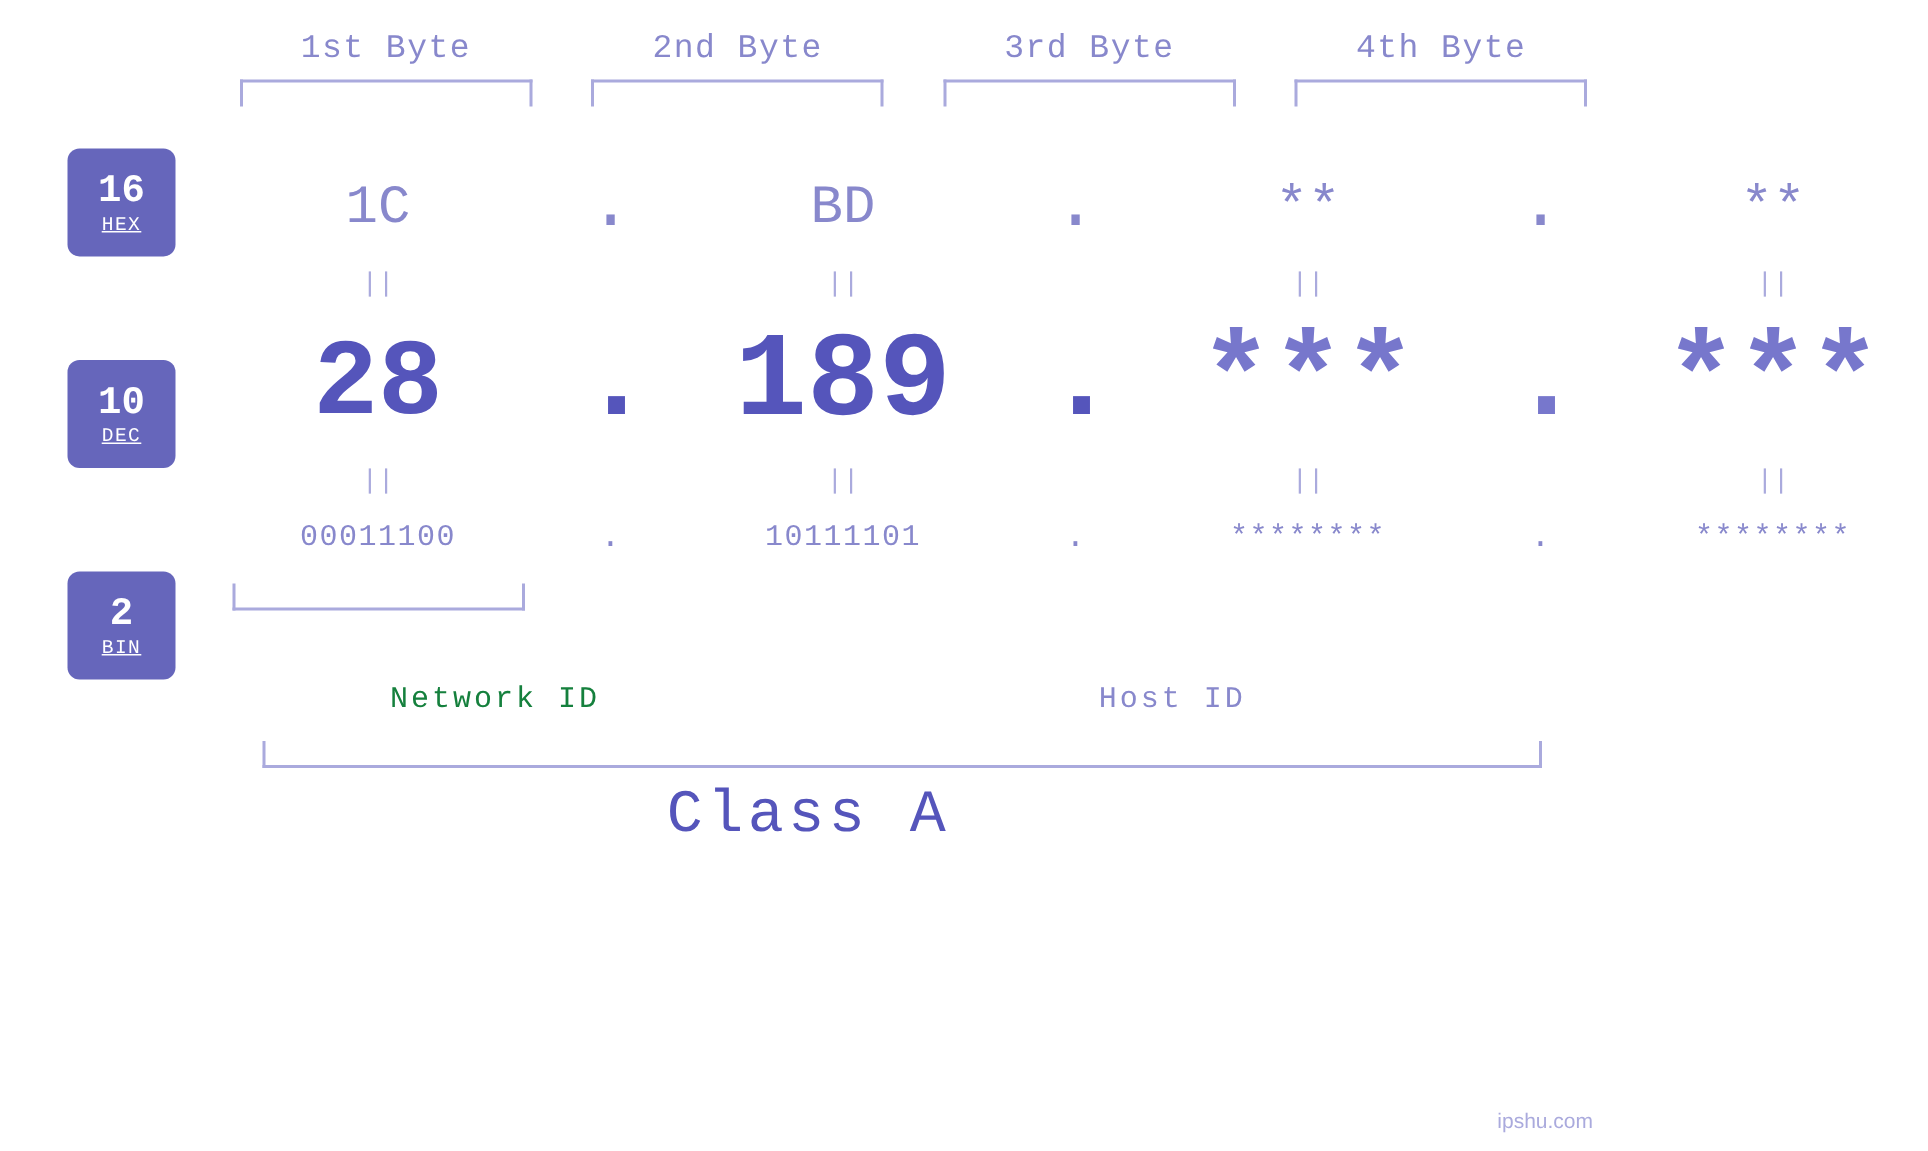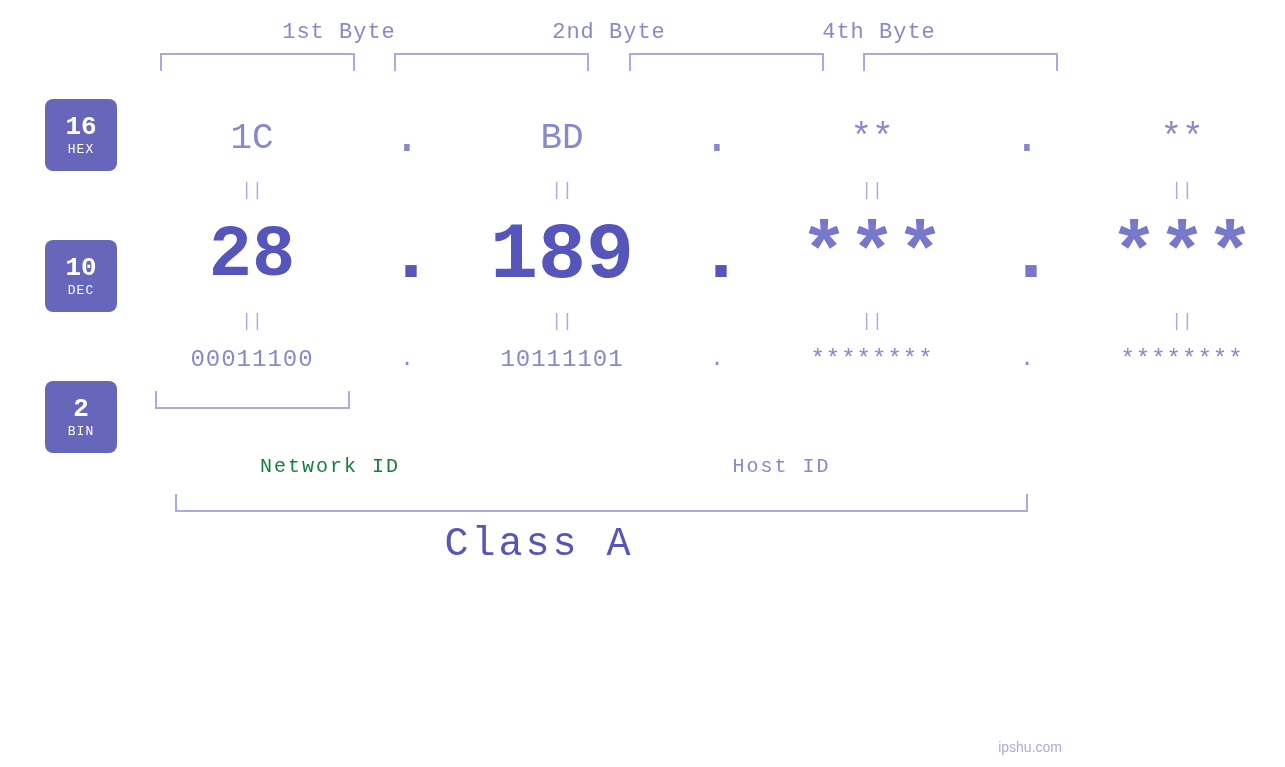--- a/index.html
+++ b/index.html
@@ -83,20 +83,21 @@
     .badge-number {
       font-size: 26px;
       font-weight: bold;
       line-height: 1.1;
     }
 
     .badge-label {
       font-size: 13px;
       font-weight: normal;
       letter-spacing: 1px;
+      text-decoration: underline;
     }
 
     
     .data-row {
       display: flex;
       align-items: center;
     }
 
     .data-cell {
       width: 270px;
@@ -149,21 +150,21 @@
 
     .dec-row .dot-cell {
       font-size: 80px;
       font-weight: bold;
       color: #5555bb;
       padding: 5px 0;
     }
 
     
     .bin-row .data-cell {
-      font-size: 24px;
+      font-size: 20px;
       color: #8888cc;
       padding: 10px 0;
       letter-spacing: 1px;
     }
 
     .bin-row .dot-cell {
       font-size: 22px;
       color: #8888cc;
       padding: 10px 0;
     }
@@ -212,20 +213,21 @@
     }
   </style>
 </head>
 <body>
 
 <div class="main-container">
 
   <div class="byte-headers">
     <div class="byte-header">1st Byte</div>
     <div class="byte-header">2nd Byte</div>
+    <div class="byte-header">3rd Byte</div>
     <div class="byte-header">4th Byte</div>
   </div>
 
   <div class="brackets-top">
     <div class="bracket-top">
       <div class="bracket-top-line"></div>
     </div>
     <div class="bracket-top">
       <div class="bracket-top-line"></div>
     </div>

